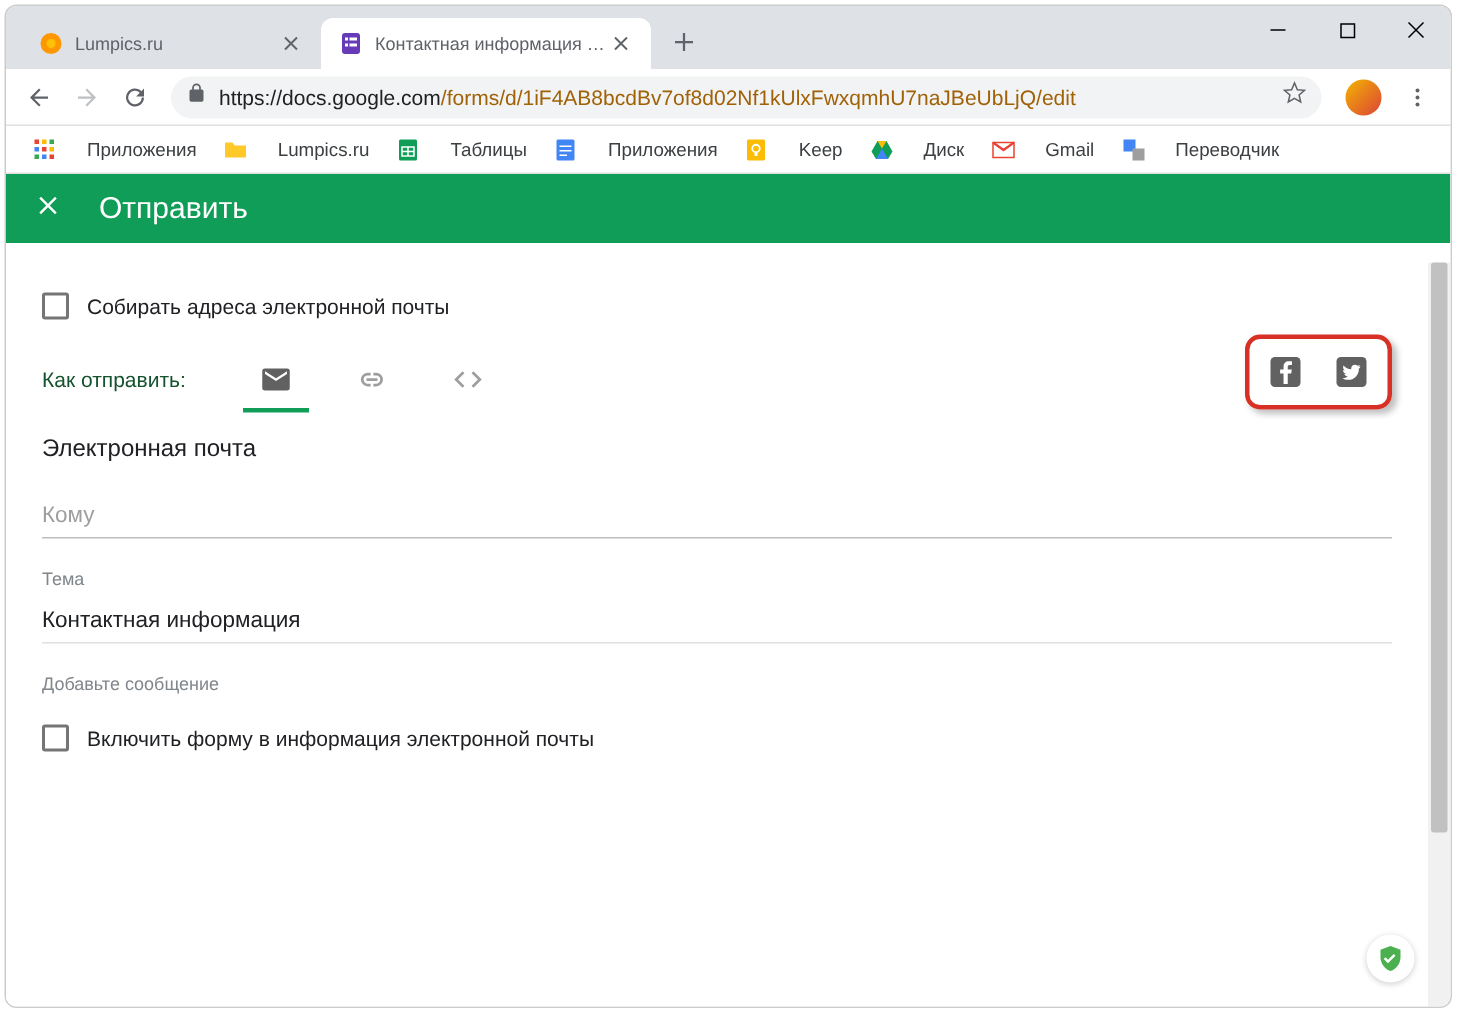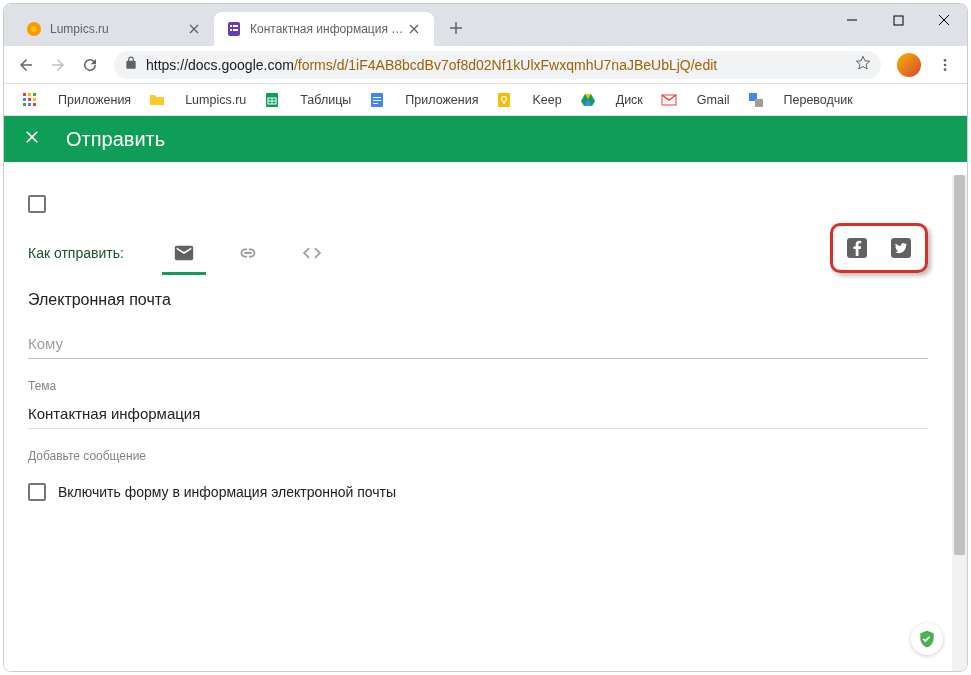--- a/index.html
+++ b/index.html
@@ -244,20 +244,21 @@
           </svg>
       </span>
       <span class="header-title">Отправить</span>
     </div>
 
     <div class="scroll-area">
       <div class="form-body">
 
         <div class="checkbox-row">
           <div class="checkbox"></div>
+          <span class="checkbox-label">Собирать адреса электронной почты</span>
         </div>
 
         <div class="send-via-row">
           <span class="send-via-label">Как отправить:</span>
           <div class="via-tab active">
             <svg width="22" height="22" viewBox="0 0 24 24">
                 <path d="M20 4H4a2 2 0 0 0-2 2v12a2 2 0 0 0 2 2h16a2 2 0 0 0 2-2V6a2 2 0 0 0-2-2zm0 4l-8 5-8-5V6l8 5 8-5z" fill="#616161"></path>
               </svg>
           </div>
           <div class="via-tab">

